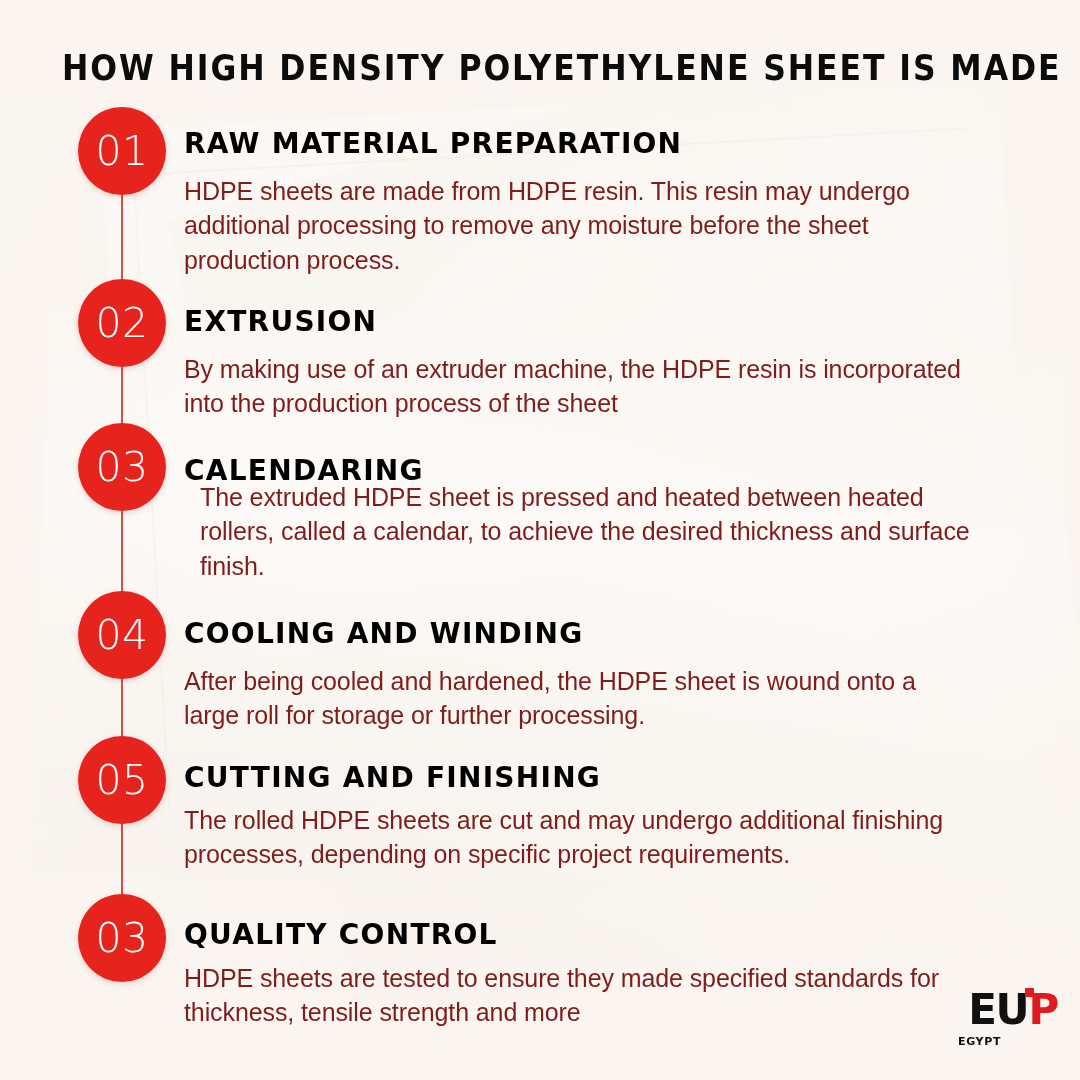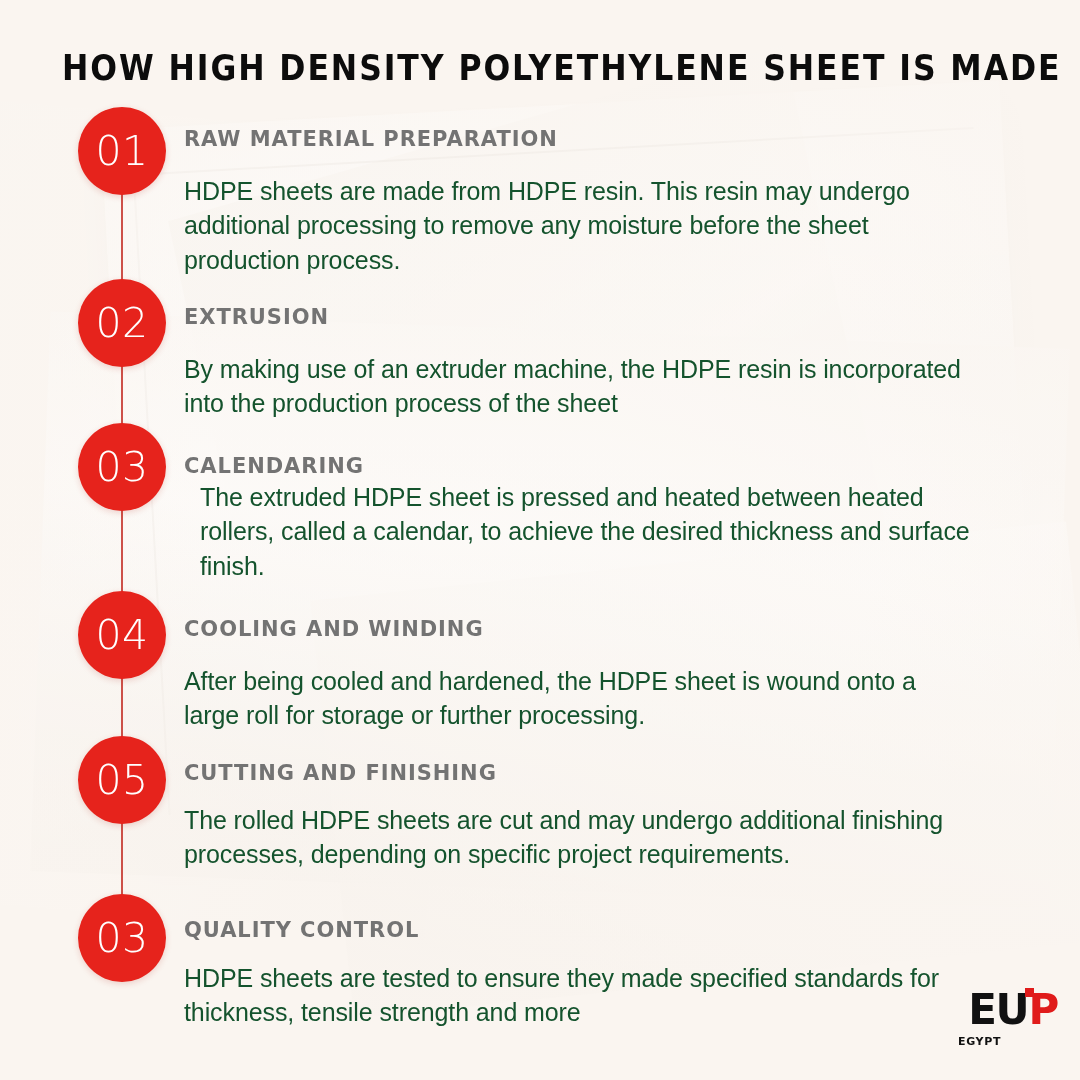--- a/index.html
+++ b/index.html
@@ -113,36 +113,36 @@
     font-weight:300;
     letter-spacing:.01em;
     font-family:"DejaVu Sans", sans-serif;
     z-index:3;
     box-shadow:0 2px 6px rgba(180,40,30,.18);
   }
 
   .step-head{
     position:absolute;
     left:184px;
-    font-size:21px;
+    font-size:28px;
     font-weight:bold;
     letter-spacing:.045em;
-    color:#737373;
+    color:#000000;
     font-family:"DejaVu Sans", sans-serif;
     white-space:nowrap;
     z-index:2;
   }
 
   .step-body{
     position:absolute;
     left:184px;
     width:790px;
     font-size:25px;
     line-height:1.37;
-    color:#14532d;
+    color:#7f1d1d;
     font-family:"Liberation Sans", sans-serif;
     font-stretch:condensed;
     letter-spacing:-.004em;
     z-index:2;
   }
 
   
   .logo{
     position:absolute;
     right:22px;bottom:26px;

